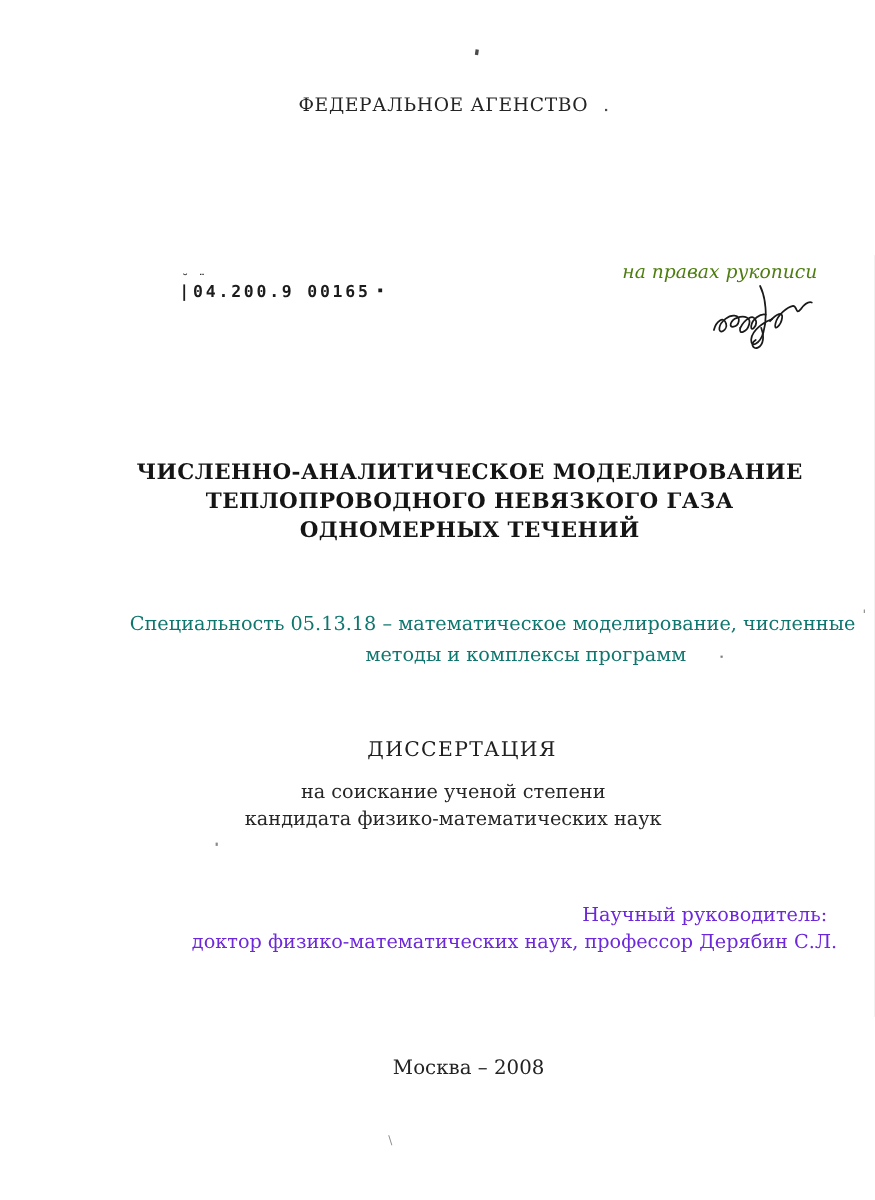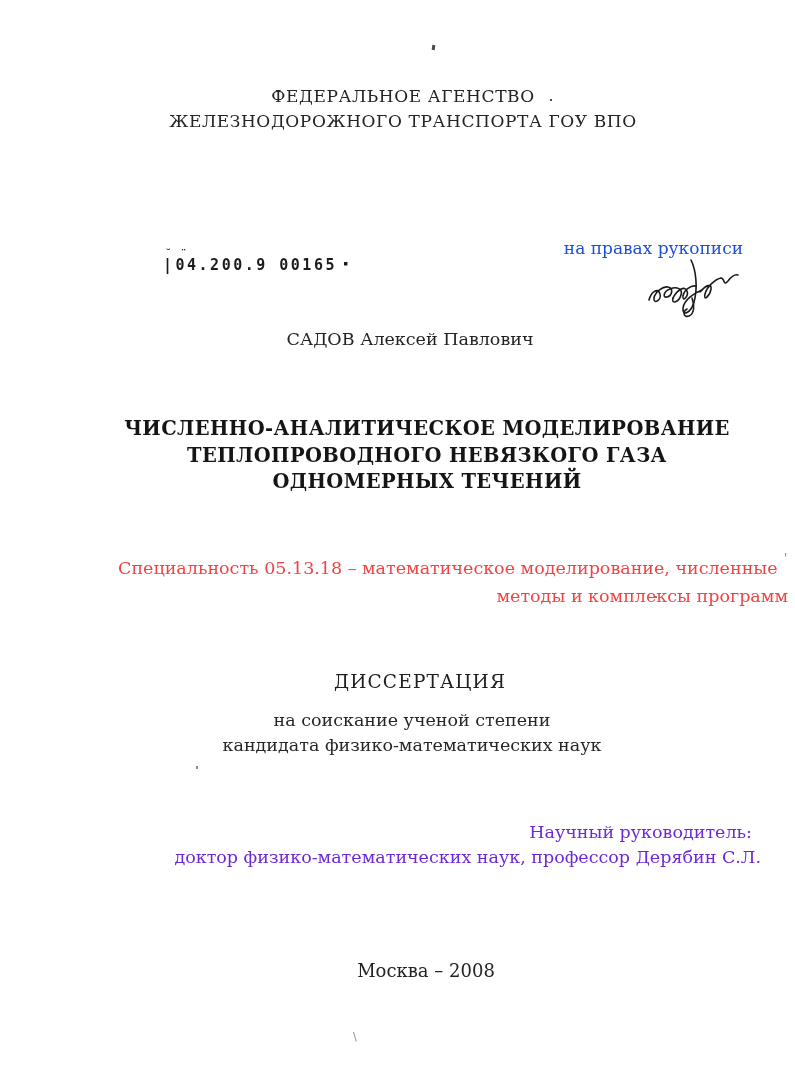--- a/index.html
+++ b/index.html
@@ -11,24 +11,24 @@
     background: #ffffff;
     overflow: hidden;
     font-family: "DejaVu Serif", "Liberation Serif", serif;
     color: #1e1e1e;
   }
   .abs { position: absolute; white-space: nowrap; }
   .centered { text-align: center; white-space: nowrap; }
 
   .hdr-caps   { font-size: 17px; letter-spacing: 0.6px; color: #242424; }
   .hdr-univ   { font-size: 18px; color: #242424; }
-  .note       { font-size: 17px; color: #1d4ed8; }
+  .note       { font-size: 17px; color: #4d7c0f; font-style: italic; }
   .author     { font-size: 17.5px; color: #232323; }
   .title-line { font-size: 19.5px; font-weight: bold; letter-spacing: 0.4px; color: #151515; line-height: 26.5px; }
-  .spec       { font-size: 17.5px; color: #ef4444; text-align: right; }
+  .spec       { font-size: 17.5px; color: #0f766e; }
   .diss       { font-size: 18.5px; letter-spacing: 1.2px; color: #202020; }
   .degree     { font-size: 17.5px; color: #262626; line-height: 24.5px; text-align: center; }
   .supv       { font-size: 17.5px; color: #6d28d9; }
   .imprint    { font-size: 18px; color: #232323; }
 
   .stamp {
     font-family: "DejaVu Sans Mono", "Liberation Mono", monospace;
     font-size: 15px;
     font-weight: bold;
     letter-spacing: 2.5px;
@@ -49,39 +49,37 @@
 </style>
 </head>
 <body>
 
 <div class="page">
 
   <div class="speck" style="left:432px; top:45px; width:3px; height:5px; transform:rotate(8deg);"></div>
 
   <div class="abs centered hdr-caps" style="left:40px; top:86px; width:726px;">ФЕДЕРАЛЬНОЕ АГЕНСТВО</div>
   <div class="speck" style="left:550px; top:99px; width:2px; height:2px;"></div>
-  <div class="abs centered hdr-caps" style="left:40px; top:111px; width:726px;">ЖЕЛЕЗНОДОРОЖНОГО ТРАНСПОРТА ГОУ ВПО</div>
 
   <div class="abs note" style="right:52px; top:238px;">на правах рукописи</div>
 
   <div class="abs stamp" style="left:163px; top:256px;">
     <span class="marks">˘ ¨</span><span class="pre">|</span><span>04.200.9 00165</span><span class="suf">▪</span>
   </div>
 
   <div class="sig-wrap" style="left:645px; top:256px;">
     <svg width="95" height="64" viewBox="0 0 95 64" fill="none" stroke="#1a1a1a" stroke-width="1.6" stroke-linecap="round" stroke-linejoin="round">
       <path d="M4 44 c2 -8 9 -13 11 -6 c2 6 -7 11 -6 4 c1 -6 9 -12 14 -11 c6 1 4 9 -1 10 c-5 1 -3 -6 3 -8 c7 -3 13 0 11 6 c-2 7 -10 10 -8 3"></path>
       <path d="M28 42 c4 -8 12 -13 14 -7 c2 5 -5 12 -4 5 c1 -6 8 -11 13 -10"></path>
       <path d="M46 4 c5 10 7 28 3 42 c-3 11 -12 15 -11 6 c1 -8 11 -15 19 -18"></path>
       <path d="M47 42 c3 8 2 16 -3 18 c-5 2 -7 -4 -2 -7"></path>
       <path d="M55 36 c6 -7 12 -9 11 -3 c-1 7 -8 13 -6 5 c2 -8 11 -15 16 -16 c4 0 2 9 7 3 c3 -4 7 -7 10 -6"></path>
     </svg>
   </div>
 
-  <div class="abs centered author" style="left:47px; top:329px; width:726px;">САДОВ Алексей Павлович</div>
 
   <div class="abs centered" style="left:62px; top:416px; width:730px;">
     <div class="title-line">ЧИСЛЕННО-АНАЛИТИЧЕСКОЕ МОДЕЛИРОВАНИЕ</div>
     <div class="title-line">ТЕПЛОПРОВОДНОГО НЕВЯЗКОГО ГАЗА</div>
     <div class="title-line">ОДНОМЕРНЫХ ТЕЧЕНИЙ</div>
   </div>
 
   <div class="abs spec" style="left:118px; top:558px;">Специальность 05.13.18 – математическое моделирование, численные</div>
   <div class="abs centered spec" style="left:168px; top:586px; width:620px;">методы и комплексы программ</div>
 

